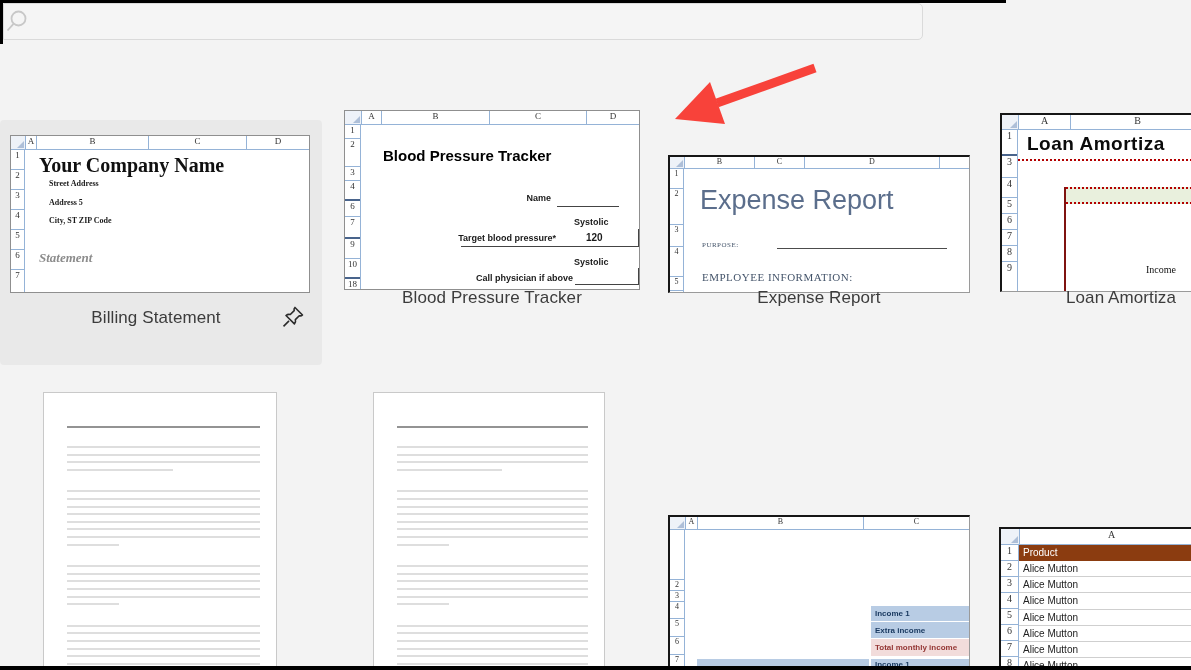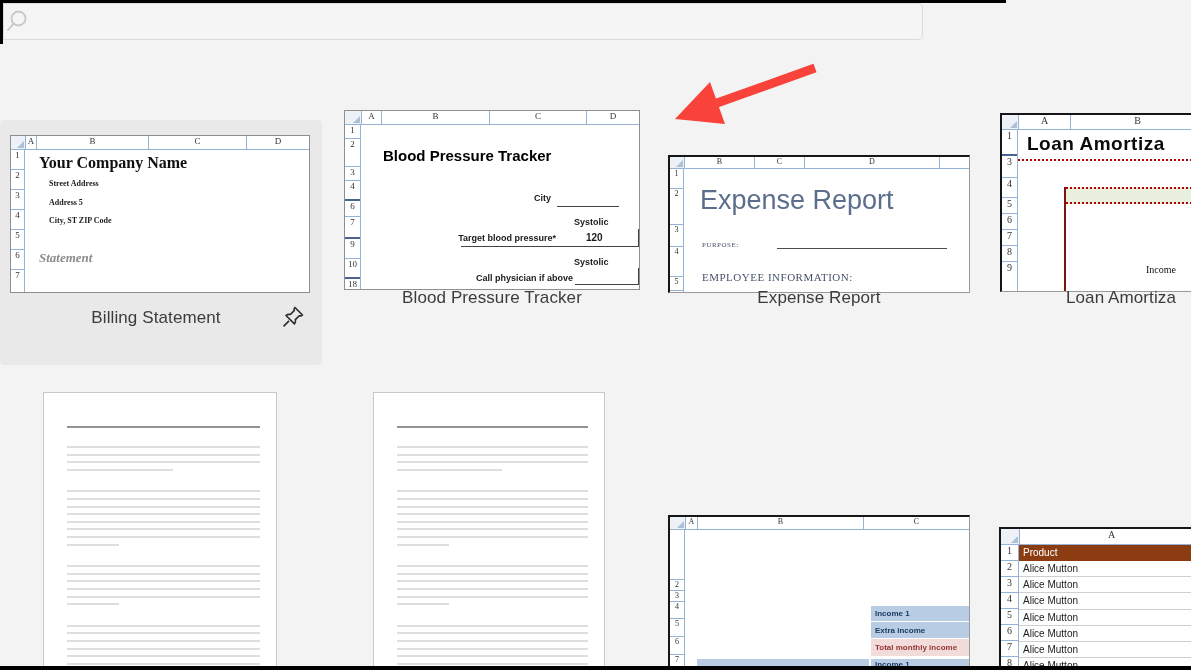--- a/index.html
+++ b/index.html
@@ -192,21 +192,21 @@
       <div class="rowhs">
           <span>1</span>
           <span>2</span>
           <span>3</span>
           <span>4</span>
           <span>5</span>
           <span>6</span>
           <span>7</span>
         </div>
       <div class="canvas">
-        <span style="left:14px;top:4px;font-family:'Liberation Serif',serif;font-weight:bold;font-size:16px;color:#101010">Your Company Name</span>
+        <span style="left:14px;top:4px;font-family:'Liberation Serif',serif;font-weight:bold;font-size:20px;color:#101010">Your Company Name</span>
         <span style="left:24px;top:29px;font-family:'Liberation Serif',serif;font-weight:700;font-size:8px;color:#1a1a1a">Street Address</span>
         <span style="left:24px;top:48px;font-family:'Liberation Serif',serif;font-weight:600;font-size:8px;color:#1a1a1a">Address 5</span>
         <span style="left:24px;top:66px;font-family:'Liberation Serif',serif;font-weight:600;font-size:8px;color:#1a1a1a">City, ST  ZIP Code</span>
         <span style="left:14px;top:100px;font-family:'Liberation Serif',serif;font-style:italic;font-weight:600;font-size:13px;color:#8c8c8c">Statement</span>
       </div>
     </div>
   </div>
   <div class="card-title" style="left:-10px">Billing Statement</div>
   <svg class="pin" width="26" height="28" viewBox="0 0 24 26" fill="none" stroke="#2b2b2b" stroke-width="1.5" stroke-linejoin="round">
     <path d="M13.8 3.2 L20.8 10.2 C20 11 18.8 11.2 17.8 10.9 L14.2 14.5 C14.6 15.9 14.3 17.4 13.3 18.5 L5.5 10.7 C6.6 9.7 8.1 9.4 9.5 9.8 L13.1 6.2 C12.8 5.2 13 4 13.8 3.2 Z"></path>
@@ -234,21 +234,21 @@
           <span>3</span>
           <span>4</span>
           <span>6</span>
           <span>7</span>
           <span>9</span>
           <span>10</span>
           <span>18</span>
         </div>
       <div class="canvas">
         <span style="left:22px;top:22px;font-weight:bold;font-size:15px;color:#000">Blood Pressure Tracker</span>
-        <span style="left:40px;width:150px;text-align:right;top:68px;font-size:9px;font-weight:600;color:#1a1a1a">City</span>
+        <span style="left:40px;width:150px;text-align:right;top:68px;font-size:9px;font-weight:600;color:#1a1a1a">Name</span>
         <span style="left:196px;top:70px;width:62px;height:11px;border-bottom:1px solid #444"></span>
         <span style="left:213px;top:92px;font-size:9px;font-weight:600;color:#1a1a1a">Systolic</span>
         <span style="left:40px;width:155px;text-align:right;top:108px;font-size:9px;font-weight:600;color:#1a1a1a">Target blood pressure*</span>
         <span style="left:225px;top:107px;font-size:10px;font-weight:bold;color:#1a1a1a">120</span>
         <span style="left:100px;top:104px;width:178px;height:17px;border-bottom:1.5px solid #444"></span>
         <span style="left:277px;top:104px;width:0;height:17px;border-right:1.5px solid #444"></span>
         <span style="left:213px;top:132px;font-size:9px;font-weight:600;color:#1a1a1a">Systolic</span>
         <span style="left:40px;width:172px;text-align:right;top:148px;font-size:9px;font-weight:600;color:#1a1a1a">Call physician if above</span>
         <span style="left:214px;top:143px;width:64px;height:16px;border-bottom:1.5px solid #444"></span>
         <span style="left:277px;top:143px;width:0;height:16px;border-right:1.5px solid #444"></span>

